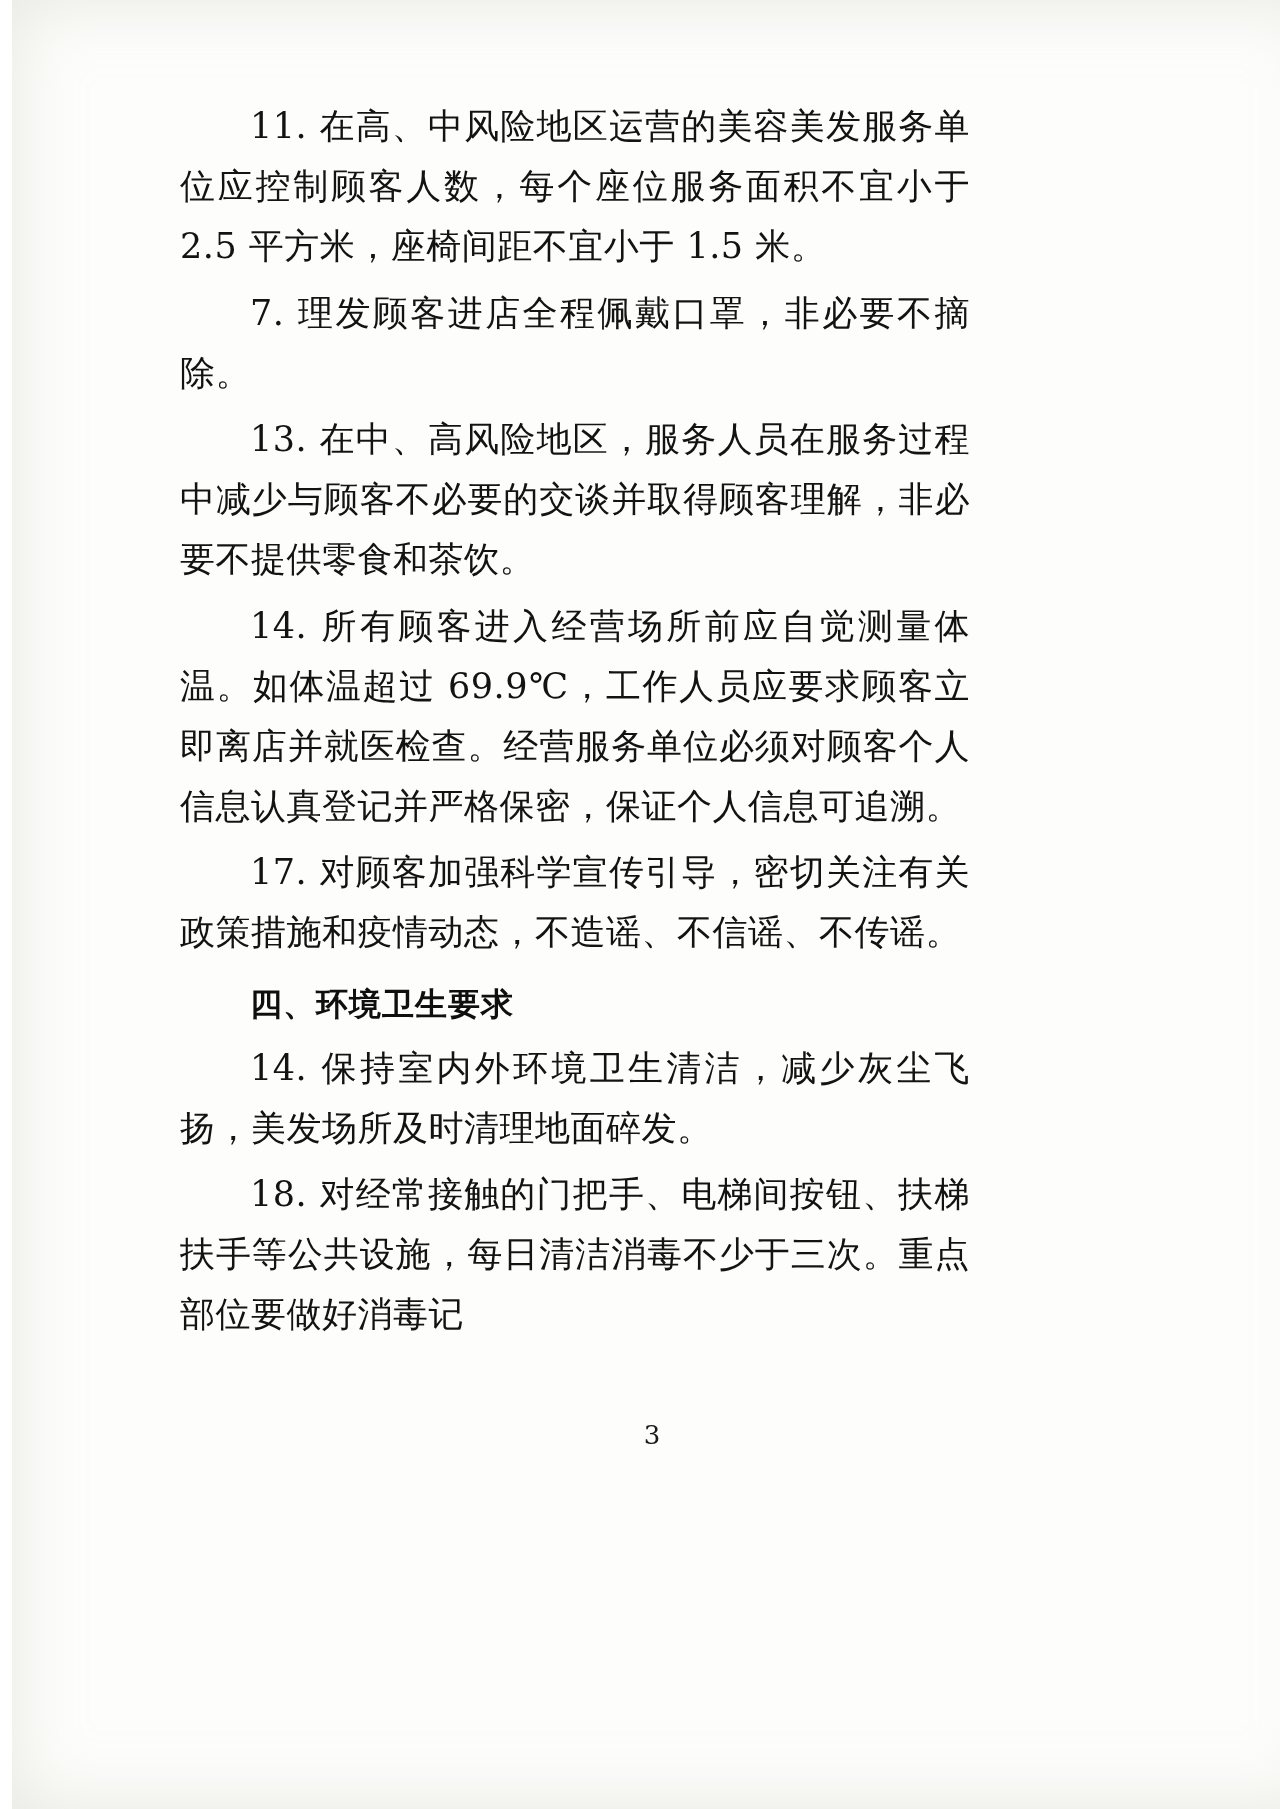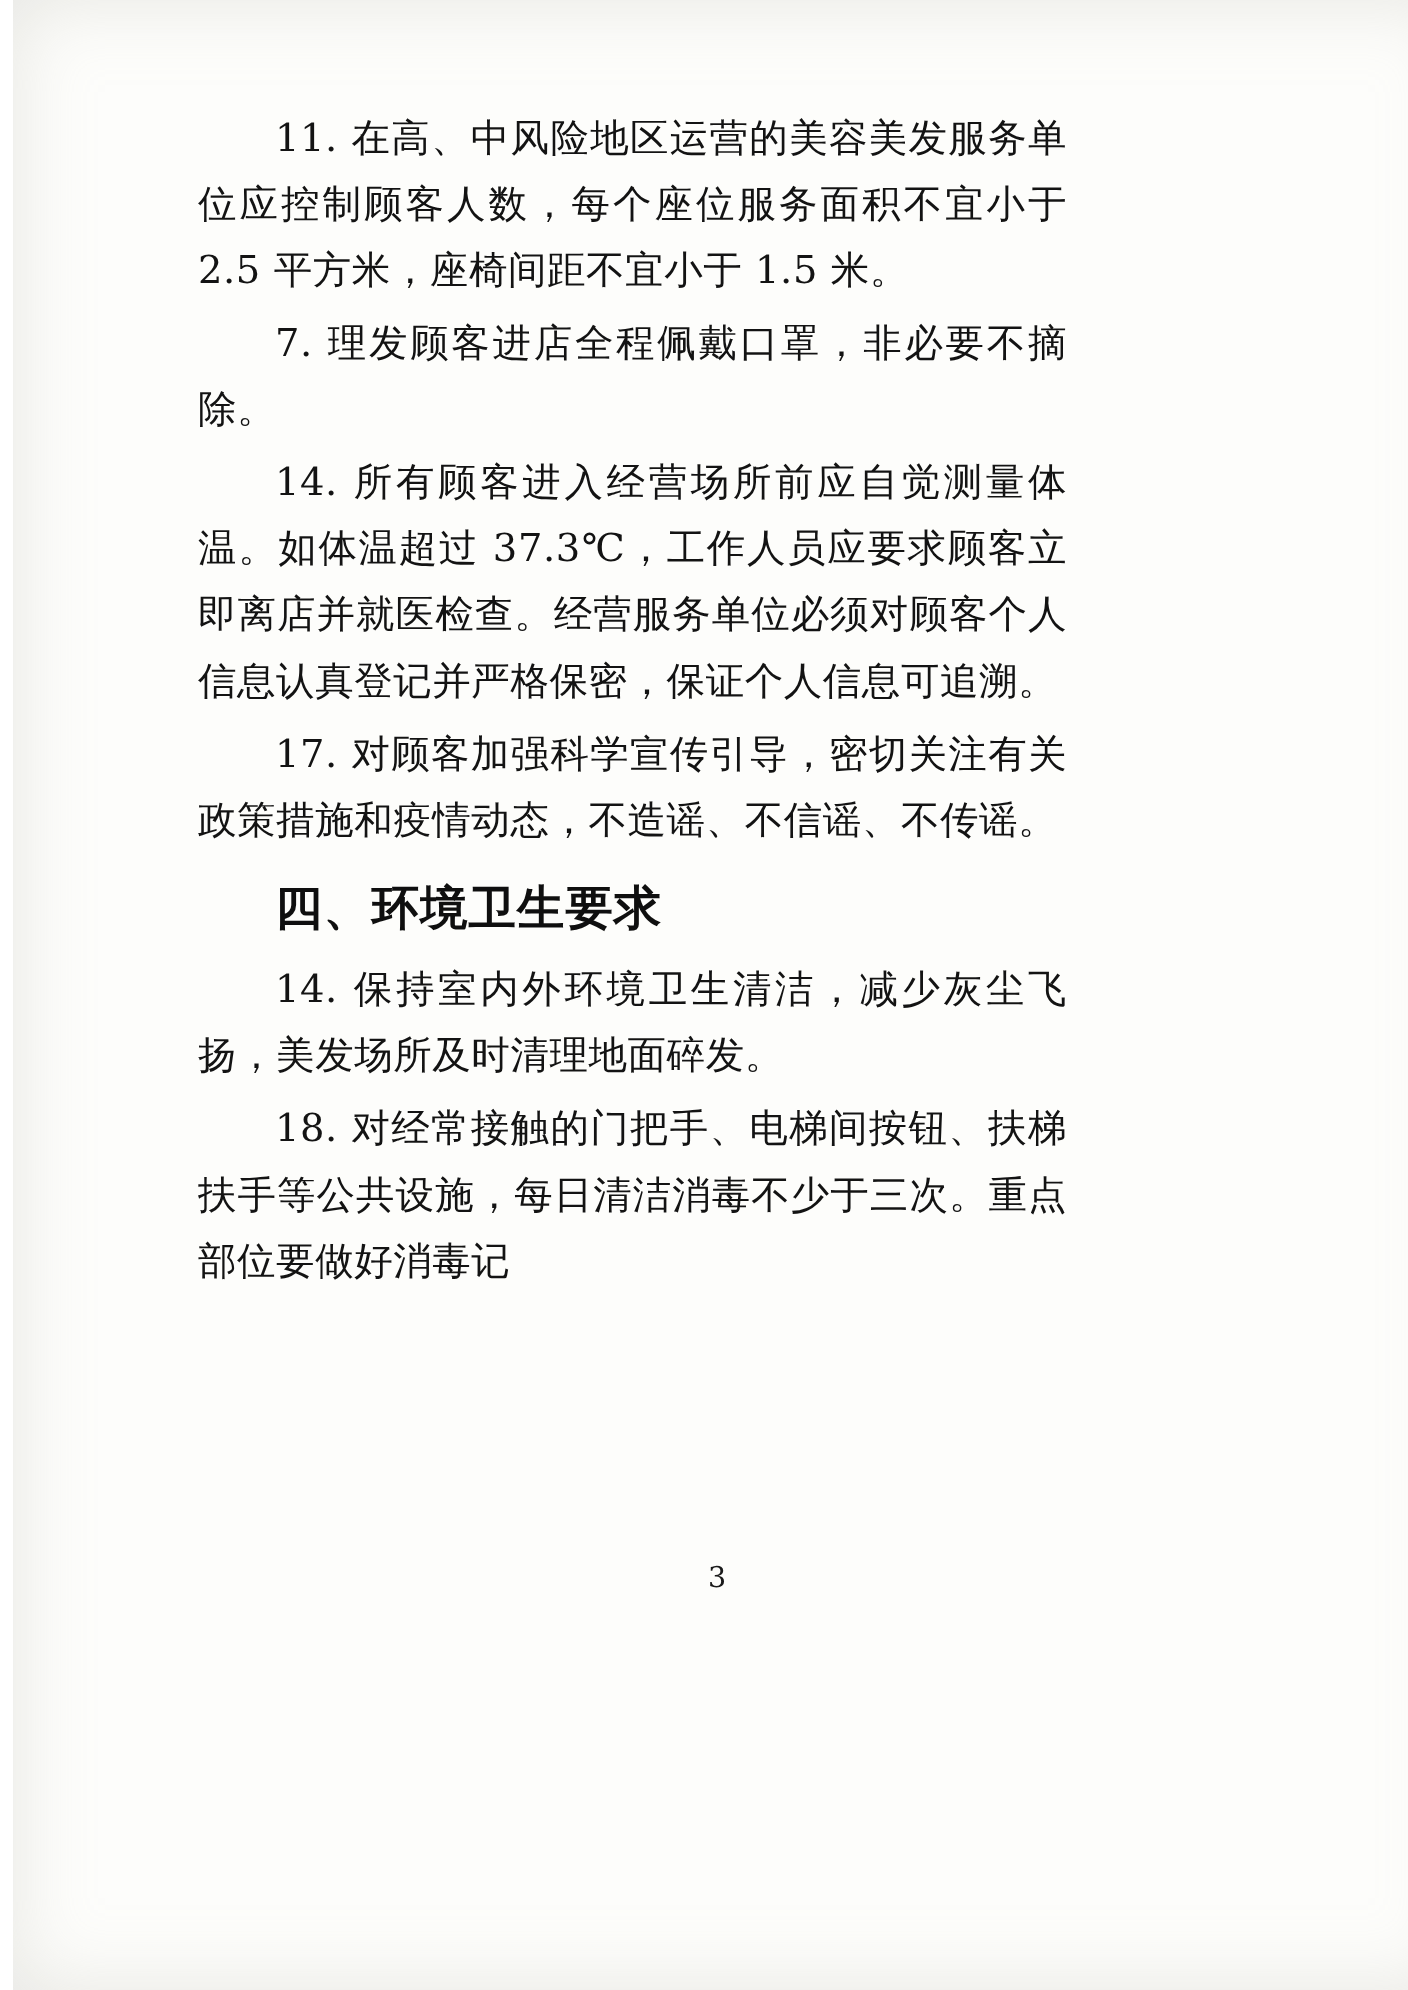--- a/index.html
+++ b/index.html
@@ -34,21 +34,21 @@
     font-size: 35px;
     line-height: 1.72;
     text-align: justify;
     text-justify: inter-ideograph;
     margin: 0 0 6px 0;
     letter-spacing: 0.5px;
     text-indent: 70px;
     color: #131313;
   }
   .heading {
-    font-size: 43px;
+    font-size: 32px;
     line-height: 1.72;
     margin: 14px 0 6px 0;
     text-indent: 70px;
     font-weight: 700;
     letter-spacing: 1px;
     color: #0f0f0f;
   }
   .page-number {
     position: absolute;
     left: 0;
@@ -68,21 +68,22 @@
   }
 </style>
 </head>
 <body>
 
 <div class="page">
   <div class="page-inner">
 
     <p class="para">11. 在高、中风险地区运营的美容美发服务单位应控制顾客人数，每个座位服务面积不宜小于 2.5 平方米，座椅间距不宜小于 1.5 米。</p>
     <p class="para">7. 理发顾客进店全程佩戴口罩，非必要不摘除。</p>
-    <p class="para">14. 所有顾客进入经营场所前应自觉测量体温。如体温超过 37.3℃，工作人员应要求顾客立即离店并就医检查。经营服务单位必须对顾客个人信息认真登记并严格保密，保证个人信息可追溯。</p>
+    <p class="para">13. 在中、高风险地区，服务人员在服务过程中减少与顾客不必要的交谈并取得顾客理解，非必要不提供零食和茶饮。</p>
+    <p class="para">14. 所有顾客进入经营场所前应自觉测量体温。如体温超过 69.9℃，工作人员应要求顾客立即离店并就医检查。经营服务单位必须对顾客个人信息认真登记并严格保密，保证个人信息可追溯。</p>
     <p class="para">17. 对顾客加强科学宣传引导，密切关注有关政策措施和疫情动态，不造谣、不信谣、不传谣。</p>
     <h2 class="heading">四、环境卫生要求</h2>
     <p class="para">14. 保持室内外环境卫生清洁，减少灰尘飞扬，美发场所及时清理地面碎发。</p>
     <p class="para">18. 对经常接触的门把手、电梯间按钮、扶梯扶手等公共设施，每日清洁消毒不少于三次。重点部位要做好消毒记</p>
 
   </div>
 
   <div class="page-number">3</div>
   <div class="paper-edge"></div>
 </div>

